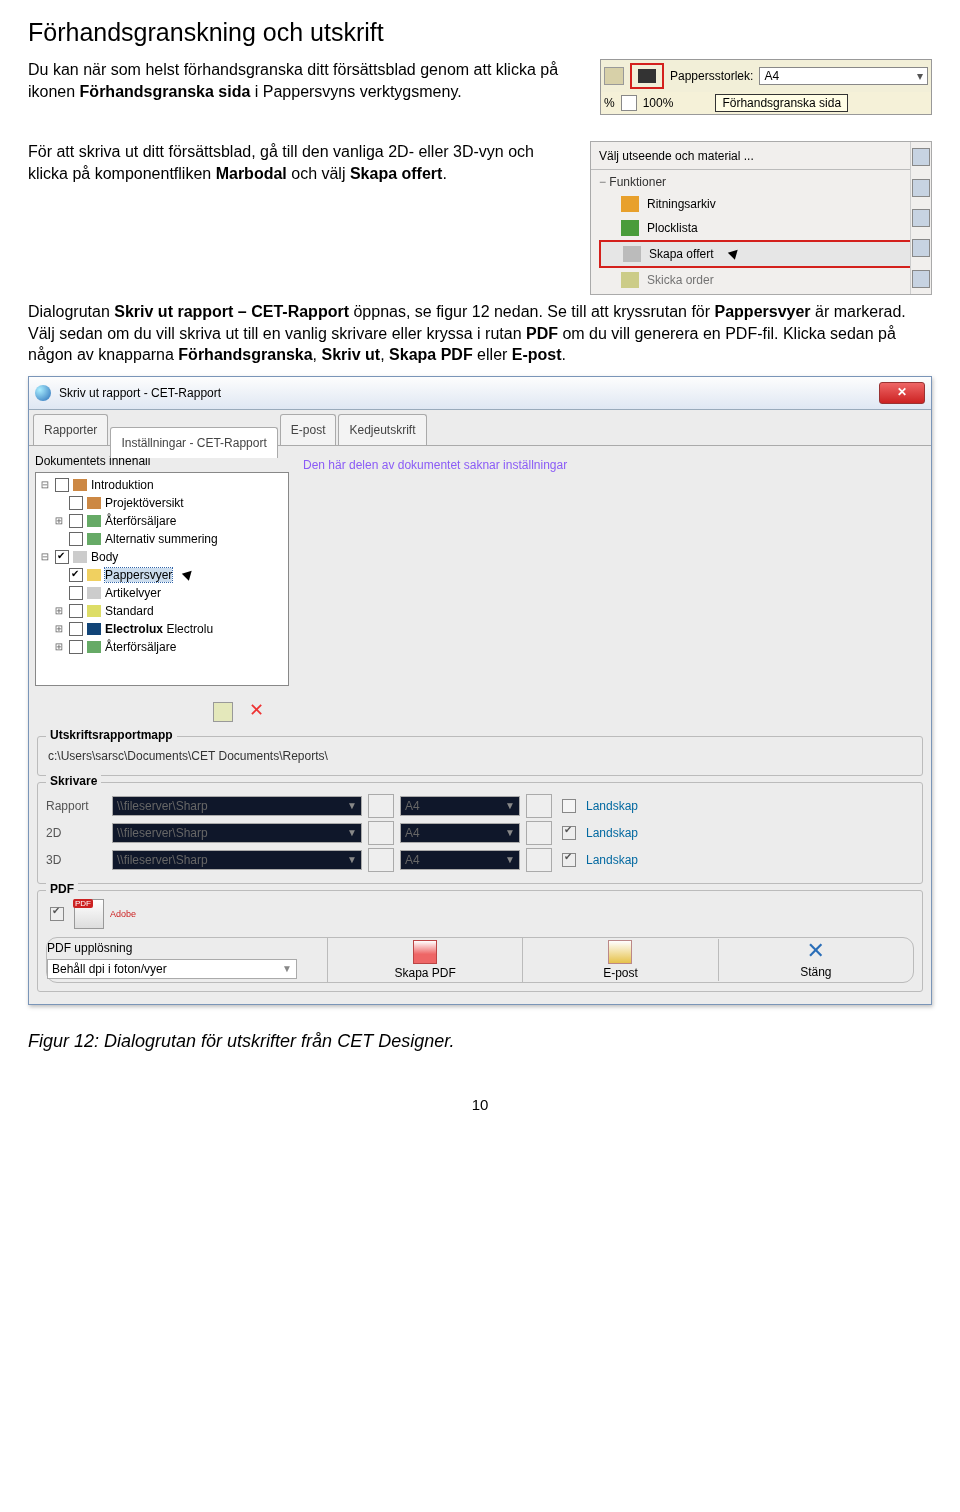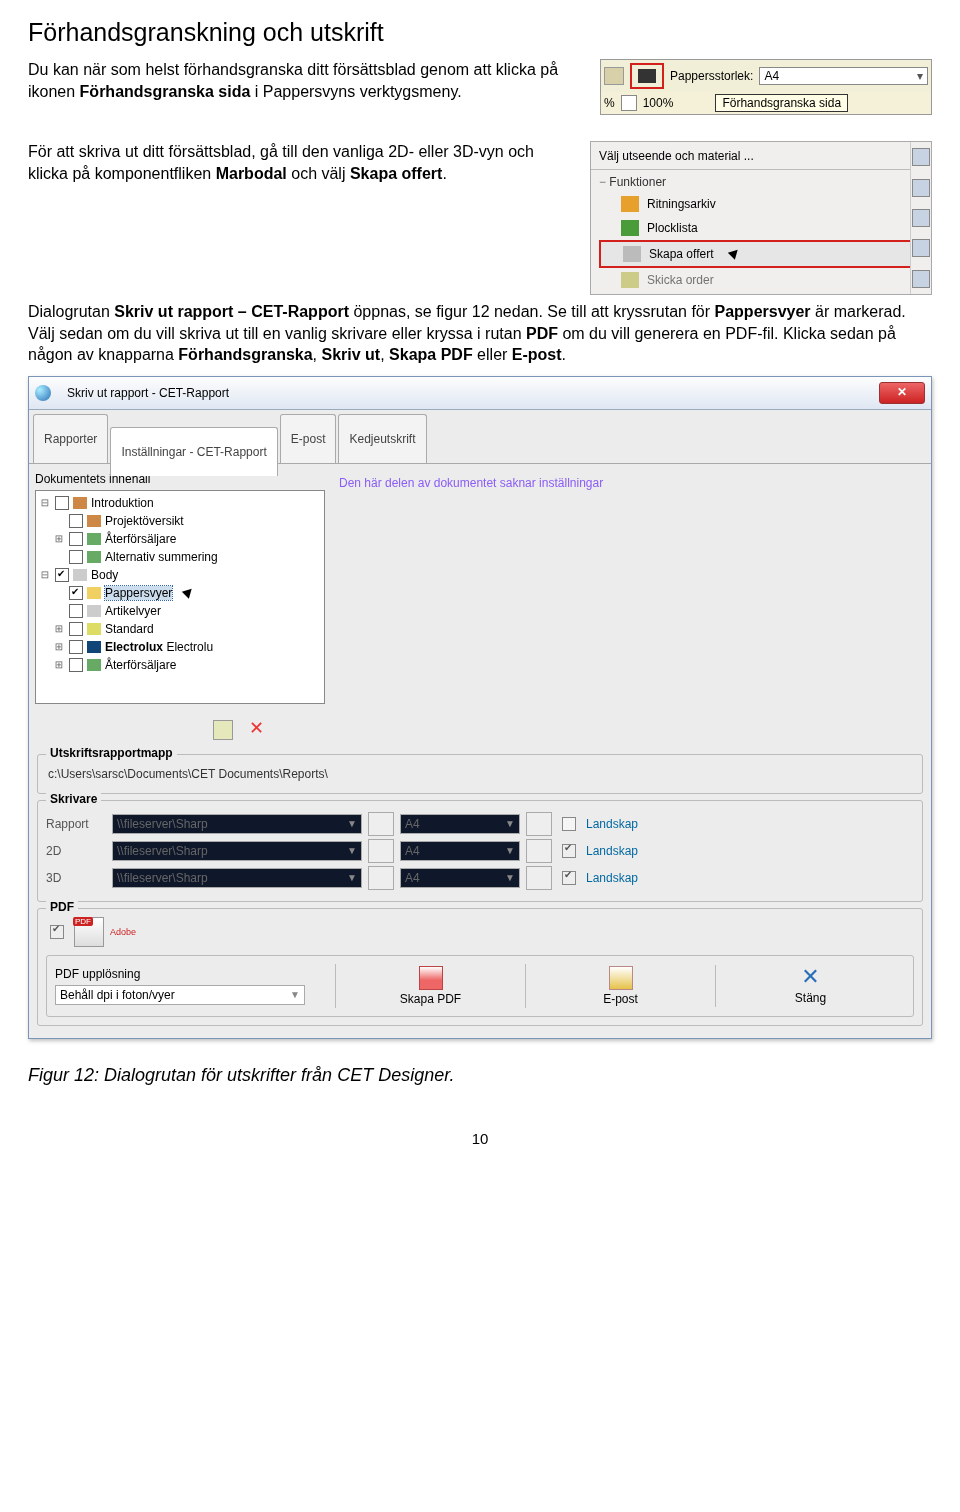--- a/index.html
+++ b/index.html
@@ -33,29 +33,29 @@
   .ico.doc{background:#bbb}
   .ico.star{background:#cc8}
   .rstrip{position:absolute;right:0;top:0;bottom:0;width:20px;display:flex;flex-direction:column;align-items:center;justify-content:space-around;background:#f1efed;border-left:1px solid #ccc}
   .rstrip span{width:16px;height:16px;border:1px solid #888;background:#c7d3e2}
   .cursor{display:inline-block;width:12px;height:16px;position:relative;margin-left:8px}
   .cursor::before{content:"";position:absolute;border-left:9px solid #000;border-top:5px solid transparent;border-bottom:5px solid transparent;left:0;top:2px;transform:rotate(-45deg)}
   
   
   .dialog{border:1px solid #7a95b8;background:#ececec;font-size:12px;margin-top:10px;box-shadow:1px 2px 4px rgba(0,0,0,.25)}
   .dlg-title{background:linear-gradient(#fdfdfd,#dfe7f3);padding:5px 6px;display:flex;align-items:center;justify-content:space-between;border-bottom:1px solid #9ab}
-  .dlg-title .t-left{display:flex;align-items:center;gap:16px}
+  .dlg-title .t-left{display:flex;align-items:center;gap:8px}
   .dlg-title .orb{width:16px;height:16px;border-radius:50%;background:radial-gradient(circle at 30% 30%,#aef,#2a6eb8)}
   .dlg-close{width:44px;height:20px;background:linear-gradient(#e66,#c22);color:#fff;border:1px solid #933;border-radius:3px;text-align:center;font-weight:bold;line-height:18px}
   .tabs{display:flex;gap:2px;padding:4px 4px 0 4px;border-bottom:1px solid #aaa;background:#ececec}
-  .tab{padding:17px 10px;border:1px solid #aaa;border-bottom:none;background:#f3f3f3;color:#444;border-radius:3px 3px 0 0}
+  .tab{padding:8px 10px;border:1px solid #aaa;border-bottom:none;background:#f3f3f3;color:#444;border-radius:3px 3px 0 0}
   .tab.active{background:#ffffff;font-weight:normal;position:relative;top:13px}
   .dlg-body{background:#ececec;padding:6px}
   .treepane{display:flex;gap:8px;align-items:flex-start}
-  .tree-wrap{width:290px}
+  .tree-wrap{width:254px}
   .tree-hdr{padding:2px 0 4px 0}
   .tree{background:#fff;border:1px solid #888;height:206px;overflow:hidden;padding:3px;font-size:12px}
   .tn{display:flex;align-items:center;gap:4px;height:18px;white-space:nowrap}
   .tw{width:12px;text-align:center;color:#666;font-size:10px}
   .cb{width:12px;height:12px;border:1px solid #666;display:inline-block;background:#fff}
   .cb.checked::after{content:"✔";font-size:10px;position:relative;top:-3px;left:1px}
   .tico{width:14px;height:12px;display:inline-block}
   .tico.bk{background:#c84}
   .tico.gl{background:#6a6}
   .tico.pg{background:#ccc}
@@ -83,21 +83,21 @@
   .dd.paper{width:110px}
   .chk{width:12px;height:12px;border:1px solid #888;background:#f5f5f5;display:inline-block;margin:0 4px}
   .chk.on{background:#eee;position:relative}
   .chk.on::after{content:"✔";font-size:10px;position:absolute;top:-3px;left:1px;color:#555}
   .land{color:#0369a1}
   
   .pdf-top{display:flex;align-items:center;gap:6px}
   .pdf-ico{width:28px;height:28px;background:linear-gradient(#fff,#ddd);border:1px solid #999;position:relative}
   .pdf-ico::before{content:"PDF";position:absolute;top:-1px;left:-2px;background:#c22;color:#fff;font-size:8px;padding:0 2px;border-radius:2px}
   
-  .pdf-bottom{border:1px solid #bbb;border-radius:3px;margin-top:8px;padding:8px;display:flex;align-items:center;gap:0}
+  .pdf-bottom{border:1px solid #bbb;border-radius:11px;margin-top:8px;display:flex;align-items:center;gap:0}
   .pdf-left{width:280px}
   .pdf-left .lbl{margin-bottom:4px}
   .dd.res{width:240px;background:#fff;color:#000}
   .bigbtn{flex:1;border-left:1px solid #bbb;display:flex;flex-direction:column;align-items:center;padding:2px 0;gap:2px}
   .bigbtn:last-child{border-right:none}
   .bigbtn .bico{width:22px;height:22px}
   .bico.pdf{background:linear-gradient(#fff,#e66 60%);border:1px solid #b44}
   .bico.mail{background:linear-gradient(#fff,#e6c24a);border:1px solid #b88}
   .bico.close{color:#2a6eb8;font-size:22px;line-height:20px;border:none;background:none;text-align:center}
   

